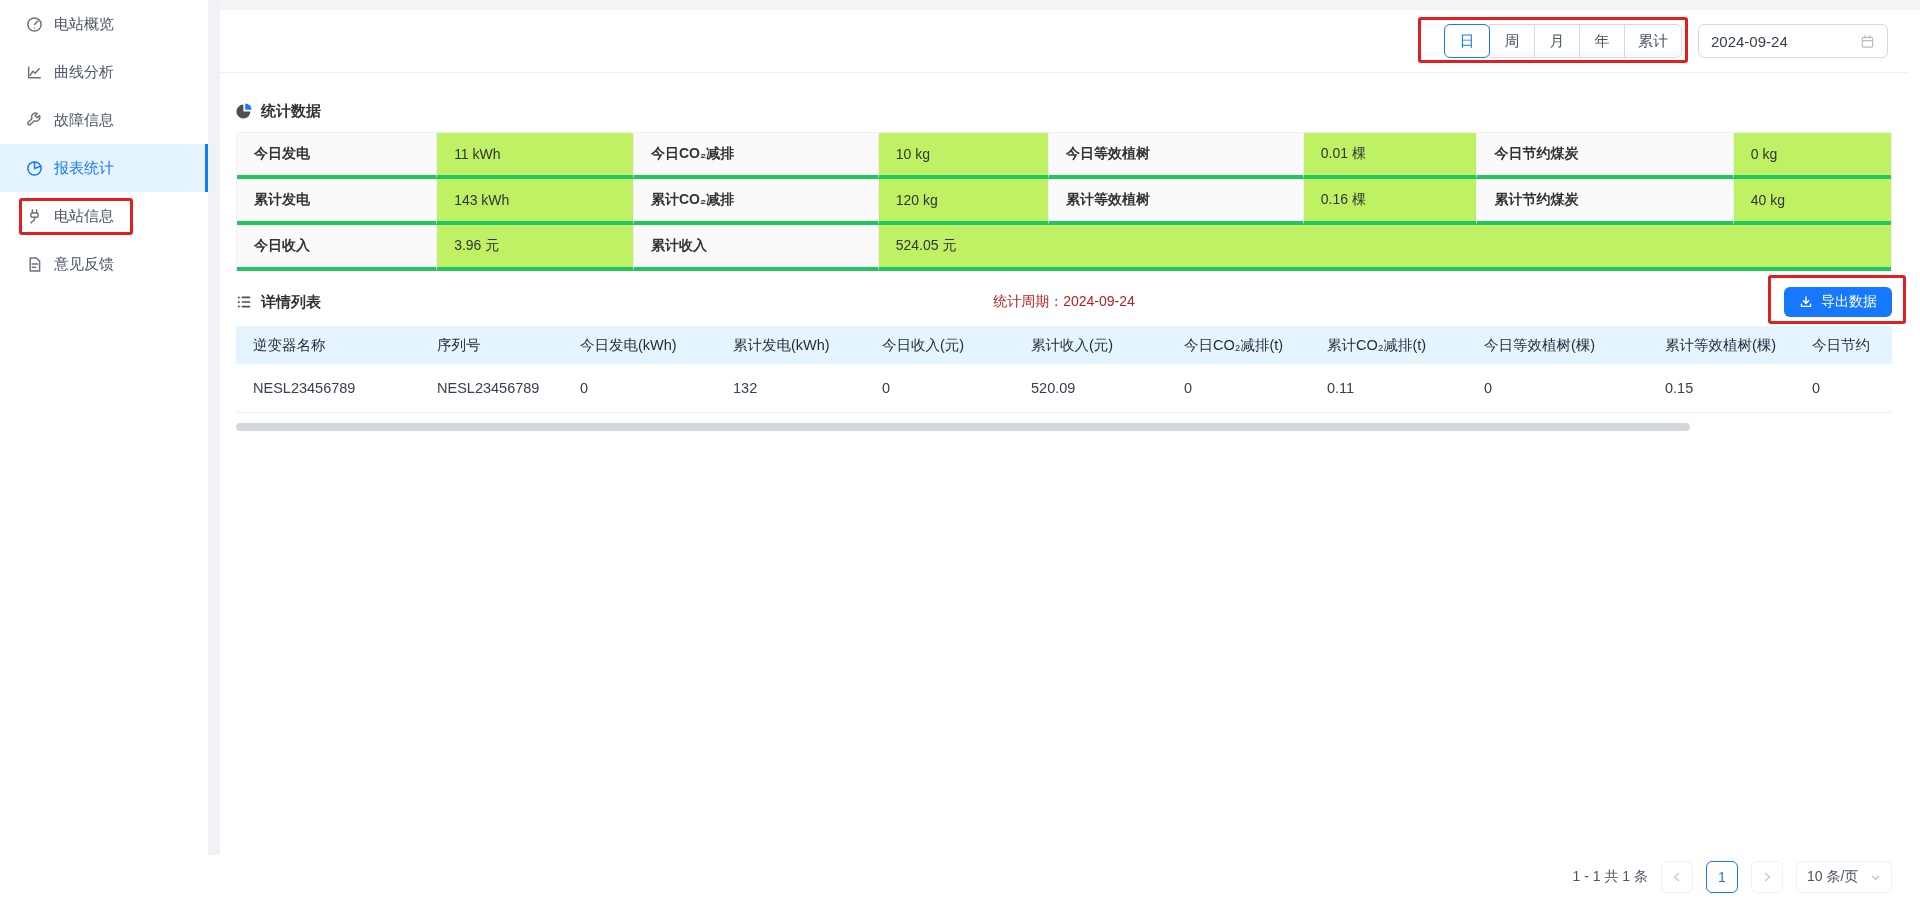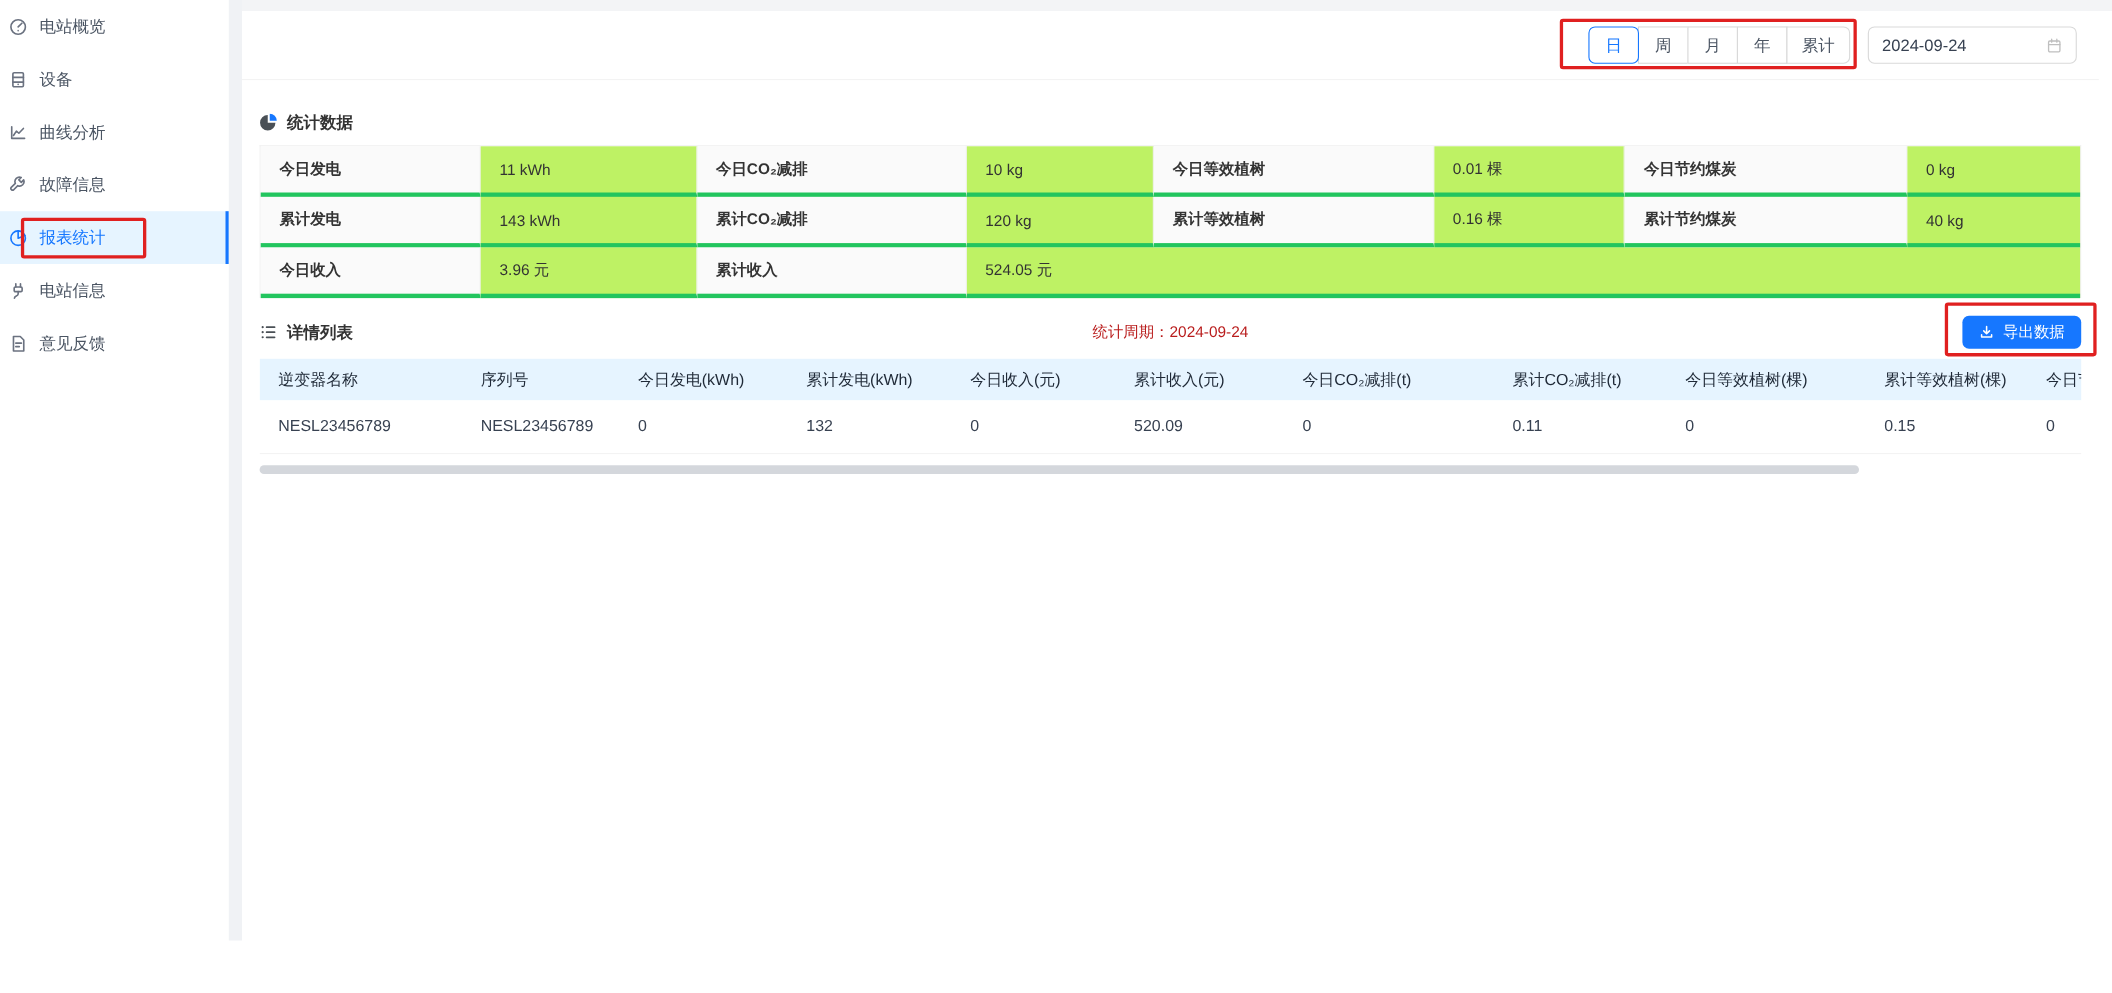--- a/index.html
+++ b/index.html
@@ -2,21 +2,21 @@
 <html><head>
 <meta charset="utf-8">
 <style>
   * { margin:0; padding:0; box-sizing:border-box; }
   html,body { width:1920px; height:903px; background:#fff; overflow:hidden;
               font-family:"Liberation Sans","DejaVu Sans",sans-serif; color:#333; }
 
   
   .sidebar { position:absolute; left:0; top:0; width:208px; height:903px; background:#fff; }
   .side-item { position:relative; height:48px; display:flex; align-items:center; gap:11px;
-               padding-left:8px; font-size:15px; color:#4b5563; cursor:pointer; }
+               padding-left:26px; font-size:15px; color:#4b5563; cursor:pointer; }
   .side-item svg { width:17px; height:17px; stroke:#6b7280; fill:none;
                    stroke-width:1.4; stroke-linecap:round; stroke-linejoin:round; flex:none; }
   .side-item.active { background:#e6f4ff; color:#1677ff; }
   .side-item.active svg { stroke:#1677ff; }
   .active-bar { position:absolute; right:0; top:0; width:3px; height:100%; background:#1677ff; }
 
   
   .gutter-v { position:absolute; left:208px; top:0; width:12px; height:855px; background:#f0f2f5; }
   .band-top { position:absolute; left:220px; top:0; width:1700px; height:10px; background:#f3f4f6; }
 
@@ -61,21 +61,21 @@
 
   
   .dtable { margin-top:9px; width:1656px; overflow:hidden; }
   .drow { display:flex; width:1740px; }
   .drow.head { background:#e6f4ff; height:38px; }
   .drow.body { height:49px; border-bottom:1px solid #f0f0f0; background:#fff; }
   .dcell { display:flex; align-items:center; font-size:14.5px; color:#1f2937; flex:none; }
   .drow.head .dcell { font-weight:500; }
   .drow.body .dcell { color:#374151; }
   .c0{width:201px; padding-left:17px;} .c1{width:143px;} .c2{width:153px;} .c3{width:149px;}
-  .c4{width:149px;} .c5{width:153px;} .c6{width:143px;} .c7{width:157px;margin-left:48px;}
+  .c4{width:149px;} .c5{width:153px;} .c6{width:143px;} .c7{width:157px;}
   .c8{width:181px;} .c9{width:147px;} .c10{width:164px;}
 
   .hscroll { margin-top:10px; width:1656px; height:8px; position:relative; }
   .hthumb { position:absolute; left:0; top:0; width:1454px; height:8px; background:#d4d7dc; border-radius:4px; cursor:grab; }
 
   
   .pager { position:absolute; right:16px; top:788px; height:32px; display:flex; align-items:center; gap:13px; }
   .pg-total { font-size:14px; color:#4b5563; }
   .pg-btn { width:32px; height:32px; border:1px solid #eef0f2; border-radius:6px; background:#fff;
             display:flex; align-items:center; justify-content:center; cursor:pointer; }
@@ -100,27 +100,20 @@
 <body>
 
 <nav class="sidebar">
   <div class="side-item">
     <svg viewBox="0 0 16 16">
         <circle cx="8" cy="8" r="6.2"></circle>
         <path d="M8 8 L11.2 4.8"></path>
         <path d="M8 11.2 v0.01"></path>
       </svg>
     <span>电站概览</span>
-  </div>
-  <div class="side-item">
-    <svg viewBox="0 0 16 16">
-        <rect x="3.5" y="2" width="9" height="12" rx="1"></rect>
-        <path d="M3.5 6 h9 M3.5 10 h9 M8 12 v0.01"></path>
-      </svg>
-    <span>设备</span>
   </div>
   <div class="side-item">
     <svg viewBox="0 0 16 16">
         <path d="M2.5 3 V13 H13.5"></path>
         <path d="M4 10.5 L6.5 6.8 L8.6 8.6 L12.5 4.5"></path>
       </svg>
     <span>曲线分析</span>
   </div>
   <div class="side-item">
     <svg viewBox="0 0 16 16">
@@ -265,17 +258,39 @@
       <div class="dcell c8">0</div>
       <div class="dcell c9">0.15</div>
       <div class="dcell c10">0</div>
     </div>
   </div>
 
   <div class="hscroll">
     <div class="hthumb"></div>
   </div>
 
+  <div class="pager">
+    <span class="pg-total">1 - 1 共 1 条</span>
+    <div class="pg-btn">
+      <svg viewBox="0 0 10 10">
+          <path d="M6.5 1.5 L2.5 5 L6.5 8.5"></path>
+        </svg>
+    </div>
+    <div class="pg-cur">
+        <span>1</span>
+      </div>
+    <div class="pg-btn">
+      <svg viewBox="0 0 10 10">
+          <path d="M3.5 1.5 L7.5 5 L3.5 8.5"></path>
+        </svg>
+    </div>
+    <div class="pg-size">
+      <span>10 条/页</span>
+      <svg viewBox="0 0 12 12">
+          <path d="M2.5 4.5 L6 8 L9.5 4.5"></path>
+        </svg>
+    </div>
+  </div>
 </main>
 
 <div class="redbox rb1"></div>
 <div class="redbox rb2"></div>
 <div class="redbox rb3"></div>
 
 </body></html>

